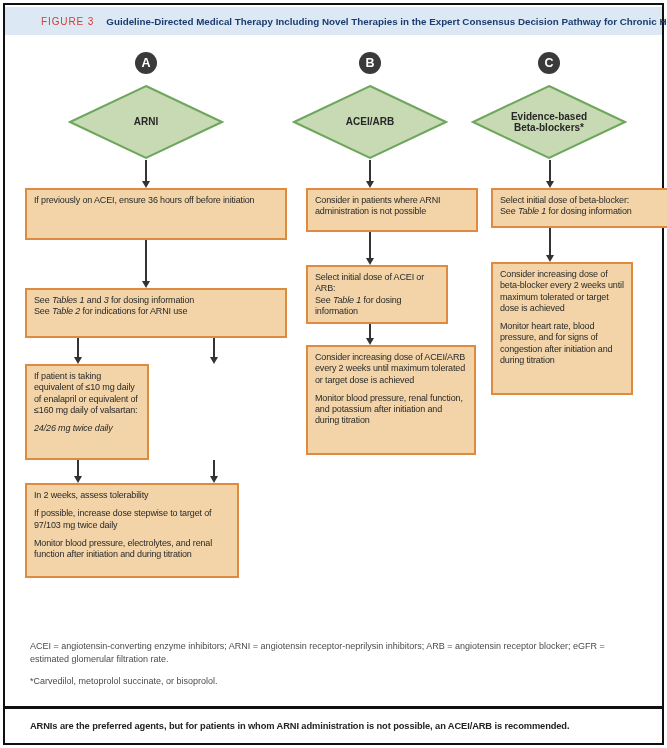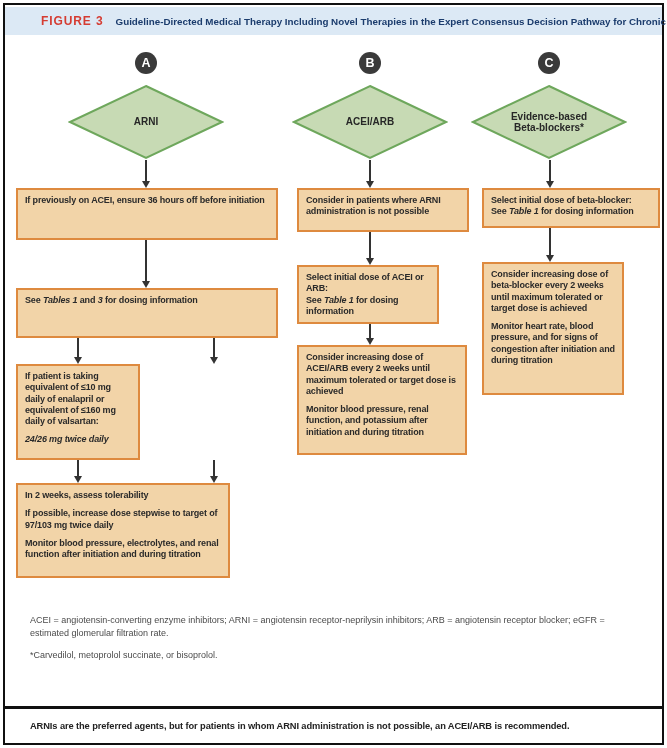--- a/index.html
+++ b/index.html
@@ -5,21 +5,21 @@
   html,body{margin:0;padding:0;background:#fff;}
   .page{position:relative;width:667px;height:748px;background:#fff;
         font-family:"Liberation Sans",sans-serif;overflow:hidden;}
   .frame{position:absolute;inset:3px;border:2px solid #101010;background:#fff;}
   .canvas{position:absolute;inset:0;}
 
   
   .title-bar{position:absolute;top:2px;left:0;right:0;height:28px;
              background:var(--titlebar-bg,#dce9f5);display:flex;align-items:center;
              padding:0 10px 0 30px;box-sizing:border-box;}
-  .fig-label{color:var(--accent-red,#d53c32);font-weight:bold;font-size:12px;
+  .fig-label{color:var(--accent-red,#d53c32);font-weight:normal;font-size:10px;
              letter-spacing:.9px;white-space:nowrap;padding-left:6px;}
   .fig-title{color:var(--title-navy,#1b3c6d);font-weight:bold;font-size:9.8px;
              margin-left:12px;white-space:nowrap;}
 
   
   .badge{position:absolute;width:22px;height:22px;border-radius:50%;
          background:var(--badge-bg,#3a3a3a);color:#fff;font-weight:bold;font-size:12.5px;
          display:flex;align-items:center;justify-content:center;}
 
   
@@ -32,29 +32,29 @@
 
   
   .arrow{position:absolute;width:2px;background:var(--arrow-color,#333);}
   .arrow::after{content:'';position:absolute;top:100%;left:-3.5px;
                 border-left:4.5px solid transparent;border-right:4.5px solid transparent;
                 border-top:7px solid var(--arrow-color,#333);}
 
   
   .box{position:absolute;background:var(--box-fill,#f2d4a8);
        border:2px solid var(--box-border,#de8a3f);box-sizing:border-box;
-       padding:5px 7px;font-size:9px;font-weight:bold;color:#2a2a2a;
-       line-height:1.25;letter-spacing:-0.15px;}
+       padding:5px 7px;font-size:9px;font-weight:normal;color:#2a2a2a;
+       line-height:1.25;letter-spacing:-0.15px;margin-left:9px;}
   .box p{margin:0;}
   .box.spaced p{margin:0 0 7px;}
   .box.spaced p:last-child{margin:0;}
   .box .it{font-style:italic;}
 
   
-  .footnotes{position:absolute;left:25px;right:28px;top:609px;color:#4b4b4b;
+  .footnotes{position:absolute;left:25px;right:28px;top:635px;color:#4b4b4b;
              font-size:9px;line-height:1.45;}
   .footnotes p{margin:0 0 9px;}
 
   
   .caption-strip{position:absolute;left:0;right:0;bottom:0;height:33px;
                  border-top:3px solid #101010;display:flex;align-items:center;
                  padding:17px 25px;box-sizing:border-box;}
   .caption-text{font-size:9.3px;font-weight:bold;color:#222;letter-spacing:-0.1px;}
 </style>
 </head>
@@ -105,20 +105,21 @@
       <div class="arrow" style="left:364px;top:300px;height:33px"></div>
 
       <div class="arrow" style="left:544px;top:155px;height:21px"></div>
       <div class="arrow" style="left:544px;top:223px;height:27px"></div>
 
       <div class="box tight" style="left:11px;top:183px;width:262px;min-height:52px">
           <p><span>If previously on ACEI, ensure 36 hours off before initiation</span></p>
         </div>
       <div class="box tight" style="left:11px;top:283px;width:262px;min-height:50px">
           <p><span>See </span><span class="it">Tables 1</span><span> and </span><span class="it">3</span><span> for dosing information</span></p>
+          <p><span>See </span><span class="it">Table 2</span><span> for indications for ARNI use</span></p>
         </div>
       <div class="box spaced" style="left:11px;top:359px;width:124px;min-height:96px">
           <p><span>If patient is taking equivalent of ≤10 mg daily of enalapril or equivalent of ≤160 mg daily of valsartan:</span></p>
           <p><span class="it">24/26 mg twice daily</span></p>
         </div>
       <div class="box spaced" style="left:11px;top:478px;width:214px;min-height:95px">
           <p><span>In 2 weeks, assess tolerability</span></p>
           <p><span>If possible, increase dose stepwise to target of 97/103 mg twice daily</span></p>
           <p><span>Monitor blood pressure, electrolytes, and renal function after initiation and during titration</span></p>
         </div>

